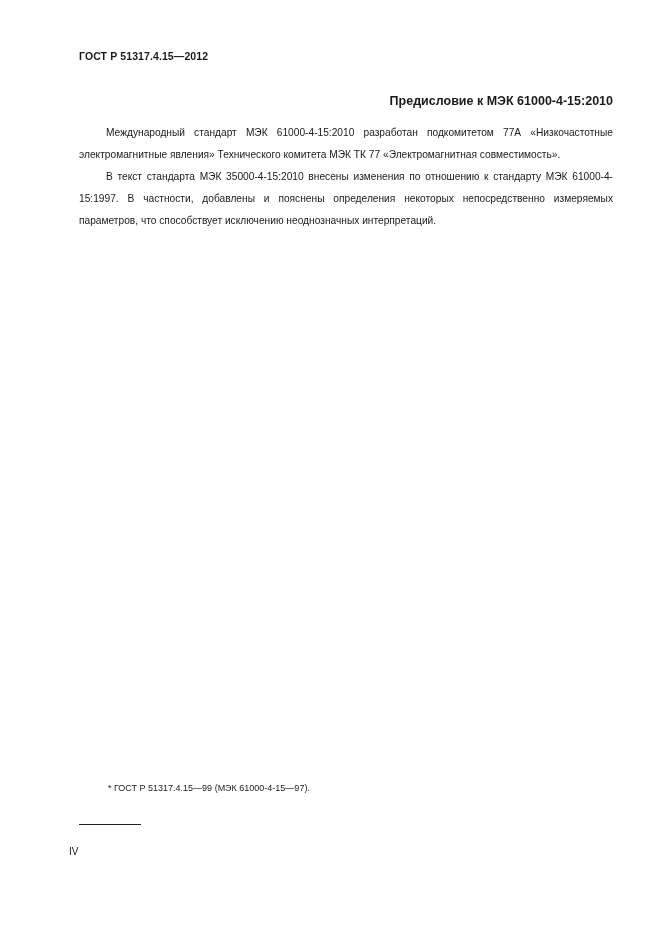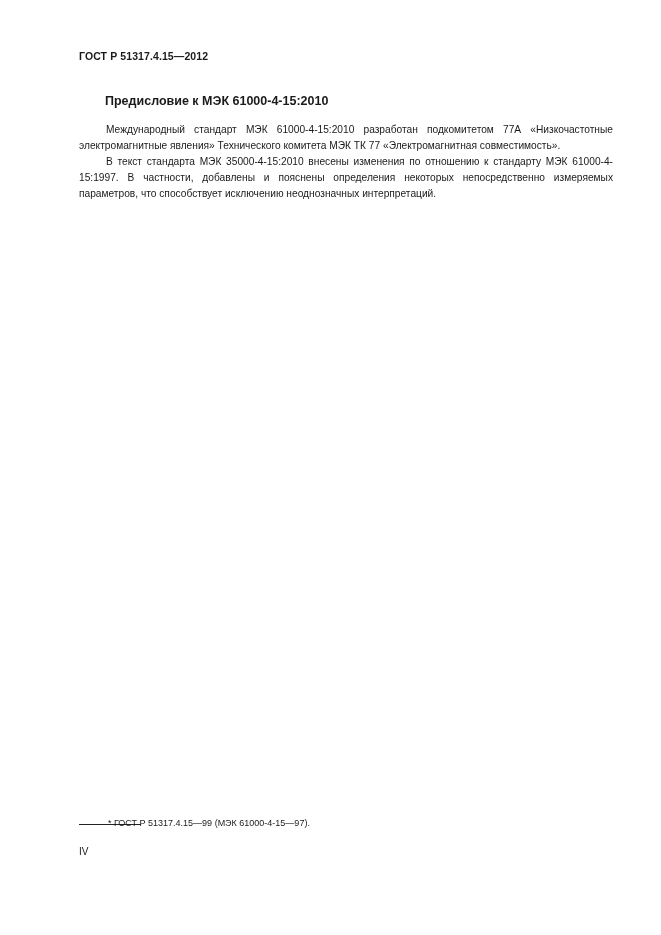--- a/index.html
+++ b/index.html
@@ -1,24 +1,24 @@
 <!DOCTYPE html>
 <html><head>
 <meta charset="utf-8">
 <style>
   html, body { margin: 0; padding: 0; background: #ffffff; }
   body { width: 661px; height: 935px; position: relative; overflow: hidden;
          font-family: "Liberation Sans", sans-serif; color: #1a1a1a; }
   .header { position: absolute; left: 79px; top: 50px; font-size: 10.5px; font-weight: bold; letter-spacing: 0.1px; }
-  .title { position: absolute; left: 79px; width: 534px; top: 94px; text-align: left; font-size: 12.5px; font-weight: bold; padding-left: 26px; box-sizing: border-box; }
-  .body-text { position: absolute; left: 79px; top: 122px; width: 534px; font-size: 10.2px; line-height: 16px; }
+  .title { position: absolute; left: 79px; width: 534px; top: 94px; text-align: right; font-size: 12.5px; font-weight: bold; padding-left: 26px; box-sizing: border-box; }
+  .body-text { position: absolute; left: 79px; top: 122px; width: 534px; font-size: 10.2px; line-height: 22px; }
   .para { margin: 0; text-align: justify; text-indent: 27px; }
   .fn-rule { position: absolute; left: 79px; top: 824px; width: 62px; border-top: 1px solid #222; }
-  .footnote { position: absolute; left: 108px; top: 818px; font-size: 9px; }
-  .page-num { position: absolute; left: 79px; top: 846px; font-size: 10px; }
+  .footnote { position: absolute; left: 108px; top: 783px; font-size: 9px; }
+  .page-num { position: absolute; left: 69px; top: 846px; font-size: 10px; }
 </style>
 </head>
 <body>
 
 <div>
   <div class="header">ГОСТ Р 51317.4.15—2012</div>
   <div class="title">Предисловие к МЭК 61000-4-15:2010</div>
 
   <div class="body-text">
     <p class="para">Международный стандарт МЭК 61000-4-15:2010 разработан подкомитетом 77А «Низкочастотные электромагнитные явления» Технического комитета МЭК ТК 77 «Электромагнитная совместимость».</p>

